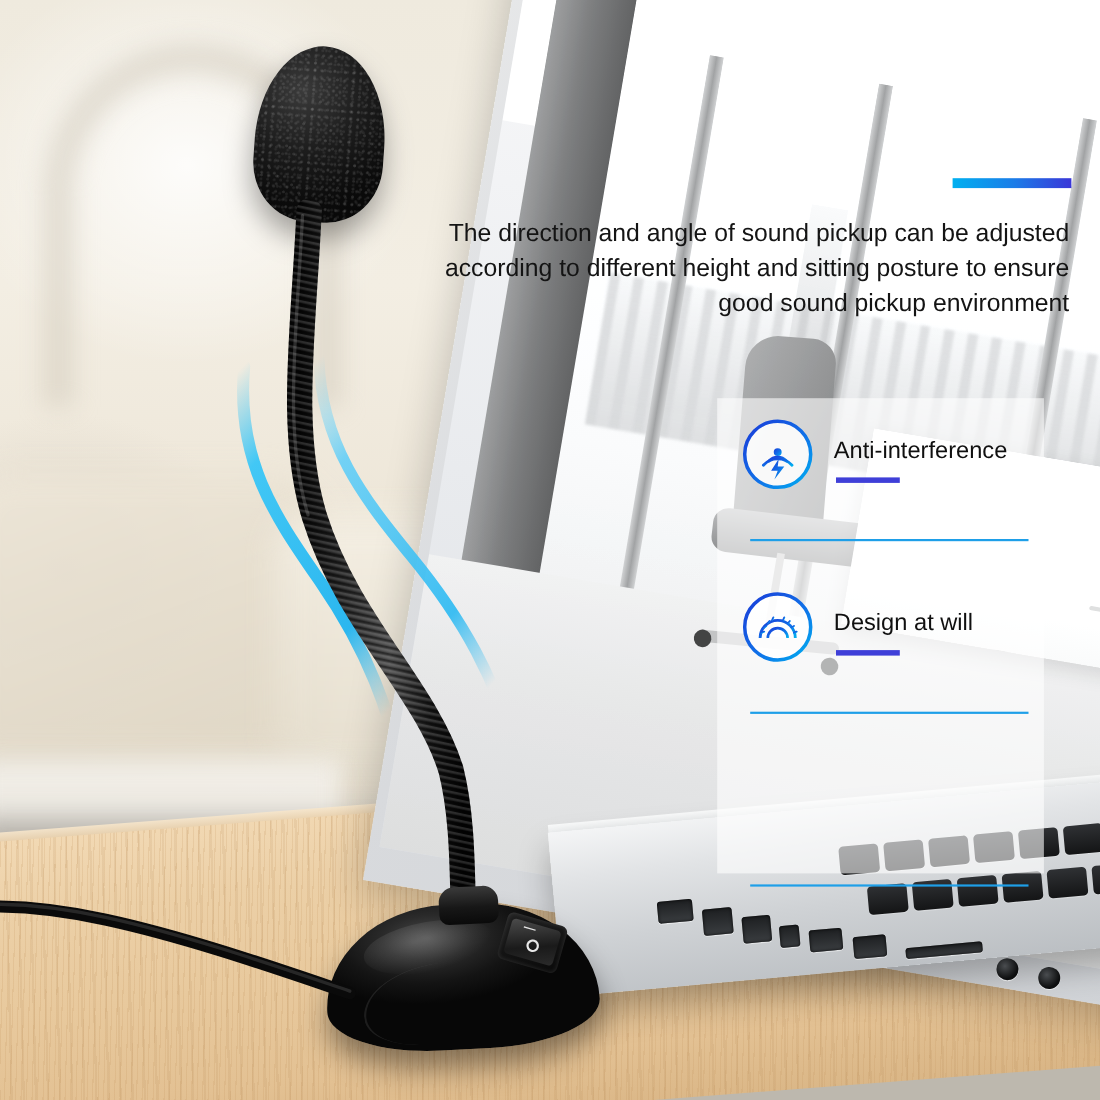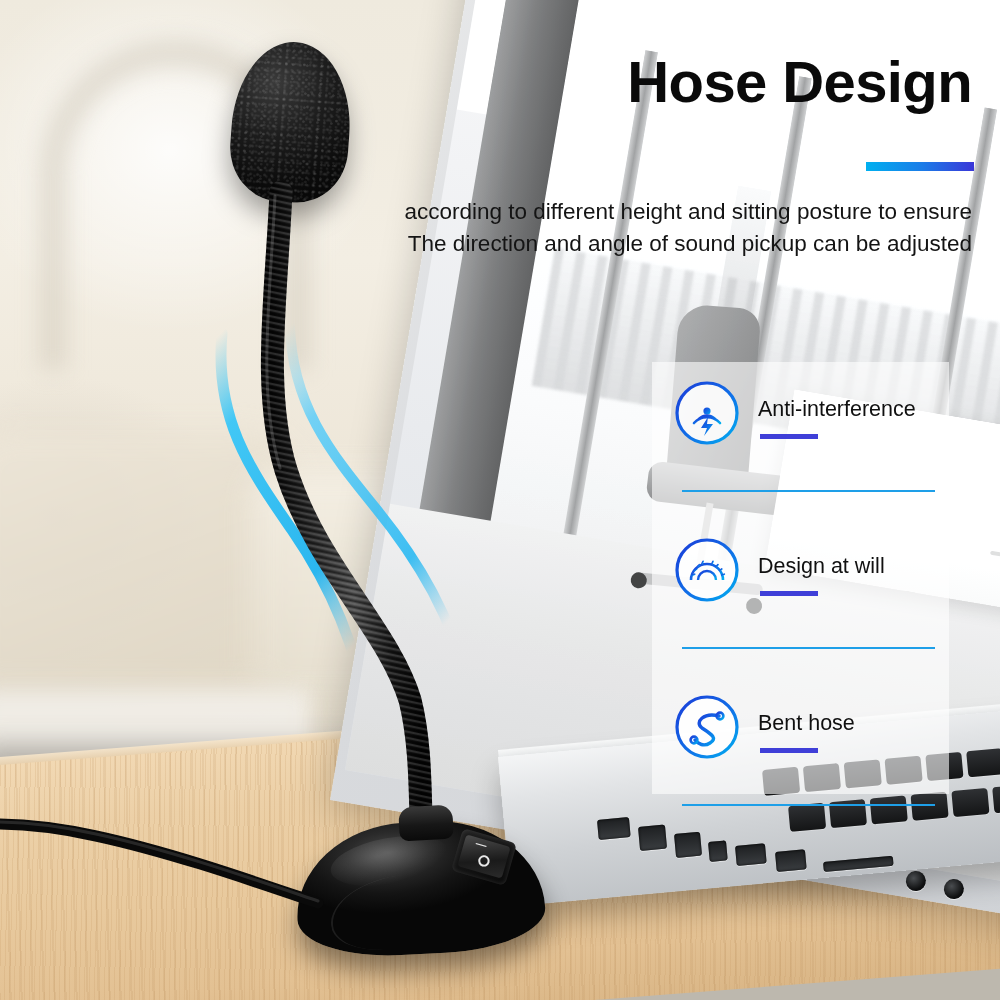--- a/index.html
+++ b/index.html
@@ -405,26 +405,26 @@
   <div class="switch"></div>
   <div class="switch-rocker"></div>
   <div class="sw-mark" style="left:476px; top:838px;">―</div>
   <div class="sw-mark" style="left:478px; top:852px; font-size:15px;">⭘</div>
 
   <svg class="cable" viewBox="0 0 1000 1000">
     <path d="M318 903 C 250 880, 170 852, 96 836 C 60 828, 22 824, -6 824" fill="none" stroke="#0a0a0a" stroke-width="11" stroke-linecap="round"></path>
     <path d="M318 901 C 250 878, 170 850, 96 834 C 60 826, 22 822, -6 822" fill="none" stroke="rgba(255,255,255,.12)" stroke-width="3" stroke-linecap="round"></path>
   </svg>
 
-  <div class="title">Hose Design</div>
   <div class="accent-bar"></div>
 
   <div class="subtitle">
+    <div>The direction and angle of sound pickup can be adjusted</div>
     <div>according to different height and sitting posture to ensure</div>
-    <div>The direction and angle of sound pickup can be adjusted</div>
+    <div>good sound pickup environment</div>
   </div>
 
   <div class="panel">
 
     <svg width="0" height="0" style="position:absolute" aria-hidden="true">
       <defs>
         <linearGradient id="icg" x1="0" y1="0" x2="1" y2="1">
           <stop offset="0%" stop-color="#1b3bd8"></stop>
           <stop offset="55%" stop-color="#1070e8"></stop>
           <stop offset="100%" stop-color="#00b0f0"></stop>
@@ -465,28 +465,16 @@
             <line x1="45.6" y1="33.6" x2="47.8" y2="32.0"></line>
             <line x1="47.8" y1="38.3" x2="50.3" y2="37.2"></line>
           </g>
         </svg>
       </div>
       <div class="fe-label">Design at will</div>
       <div class="fe-underline"></div>
     </div>
     <div class="fe-divider" style="top:285px;"></div>
 
-    <div class="feature" style="top:322px;">
-      <div class="fe-icon">
-        <svg viewBox="0 0 66 66">
-          <circle cx="33" cy="33" r="30" fill="rgba(255,255,255,.85)" stroke="url(#icg)" stroke-width="3.2"></circle>
-          <path d="M45 22 C 30 18, 20 28, 28 34 C 37 40, 44 44, 36 49 C 30 53, 24 50, 21 46" fill="none" stroke="url(#icg)" stroke-width="3.4" stroke-linecap="round"></path>
-          <circle cx="46" cy="22" r="3.4" fill="none" stroke="url(#icg)" stroke-width="2.6"></circle>
-          <circle cx="20" cy="46" r="3.4" fill="none" stroke="url(#icg)" stroke-width="2.6"></circle>
-        </svg>
-      </div>
-      <div class="fe-label">Bent hose</div>
-      <div class="fe-underline" dataestructive=""></div>
-    </div>
     <div class="fe-divider" style="top:442px;"></div>
   </div>
 
 </div>
 
 </body></html>

